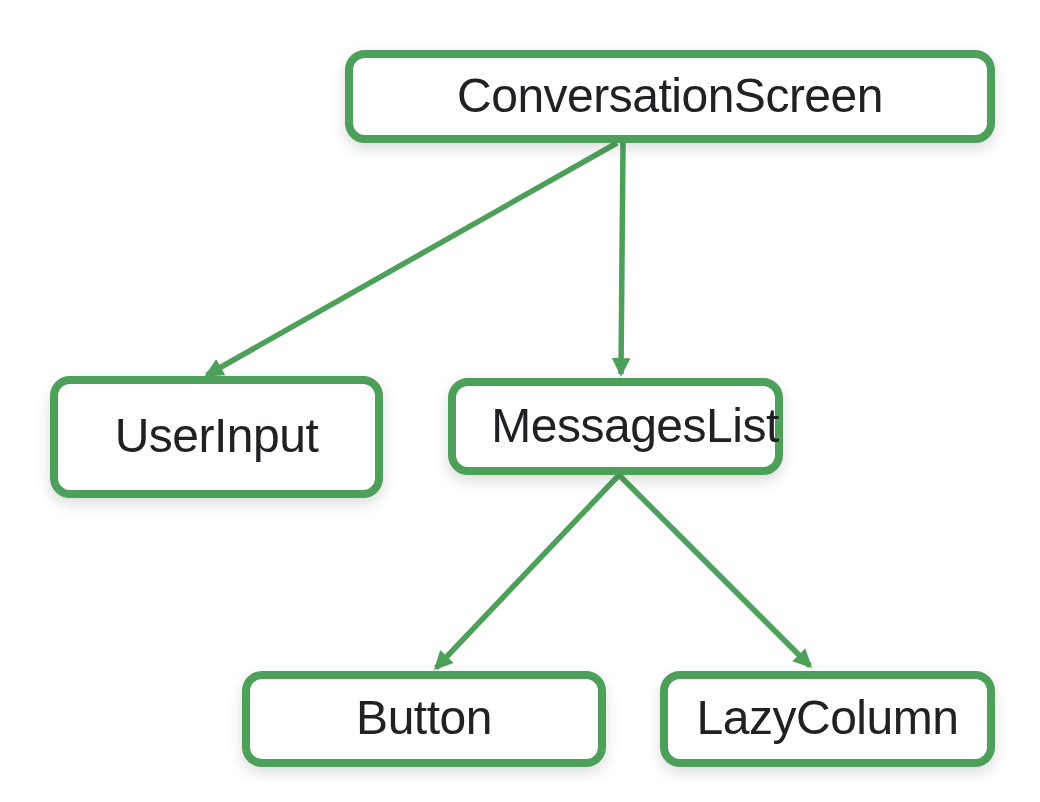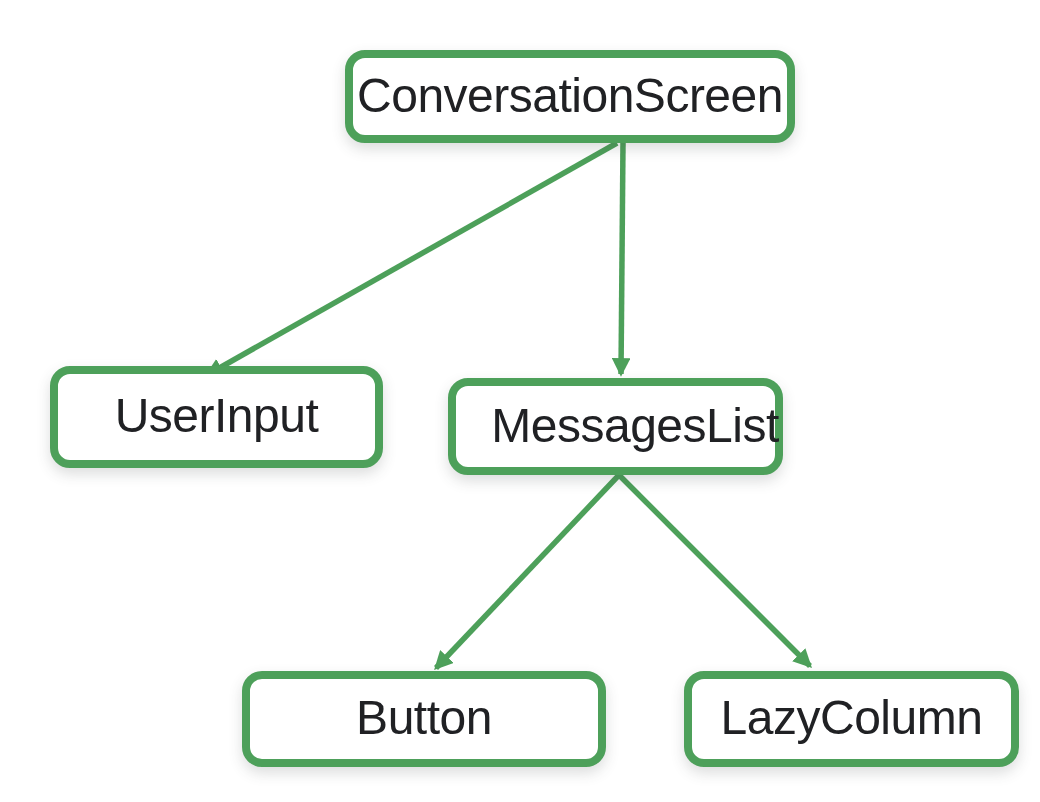--- a/index.html
+++ b/index.html
@@ -35,25 +35,25 @@
   }
   .node-label {
     color: var(--text, #202124);
     font-size: 48px;
     line-height: 1;
     white-space: nowrap;
     letter-spacing: -0.5px;
     transform: translateY(-1px);
   }
   
-  #node-conversation-screen { left: 345px; top:  50px; width: 450px; height: 93px; }
-  #node-user-input          { left:  50px; top: 366px; width: 333px; height: 102px; }
+  #node-conversation-screen { left: 345px; top:  50px; width: 650px; height: 93px; }
+  #node-user-input          { left:  50px; top: 376px; width: 333px; height: 122px; }
   #node-messages-list       { left: 448px; top: 378px; width: 335px; height: 97px; padding-left: 39px; }
   #node-button              { left: 242px; top: 671px; width: 364px; height: 96px; }
-  #node-lazy-column         { left: 660px; top: 671px; width: 335px; height: 96px; margin-left: 24px; }
+  #node-lazy-column         { left: 660px; top: 671px; width: 335px; height: 96px; }
 </style>
 </head>
 <body>
 
 <div class="stage">
 
   <svg class="edges-layer" viewBox="0 0 1040 802" xmlns="http://www.w3.org/2000/svg">
     <defs>
       <marker id="arrowhead" viewBox="0 0 10 10" refX="8.5" refY="5" markerWidth="3.4" markerHeight="3.4" orient="auto-start-reverse" markerUnits="strokeWidth">
         <path d="M 0 0 L 10 5 L 0 10 z" class="arrowhead-path" fill="#4DA05A"></path>

